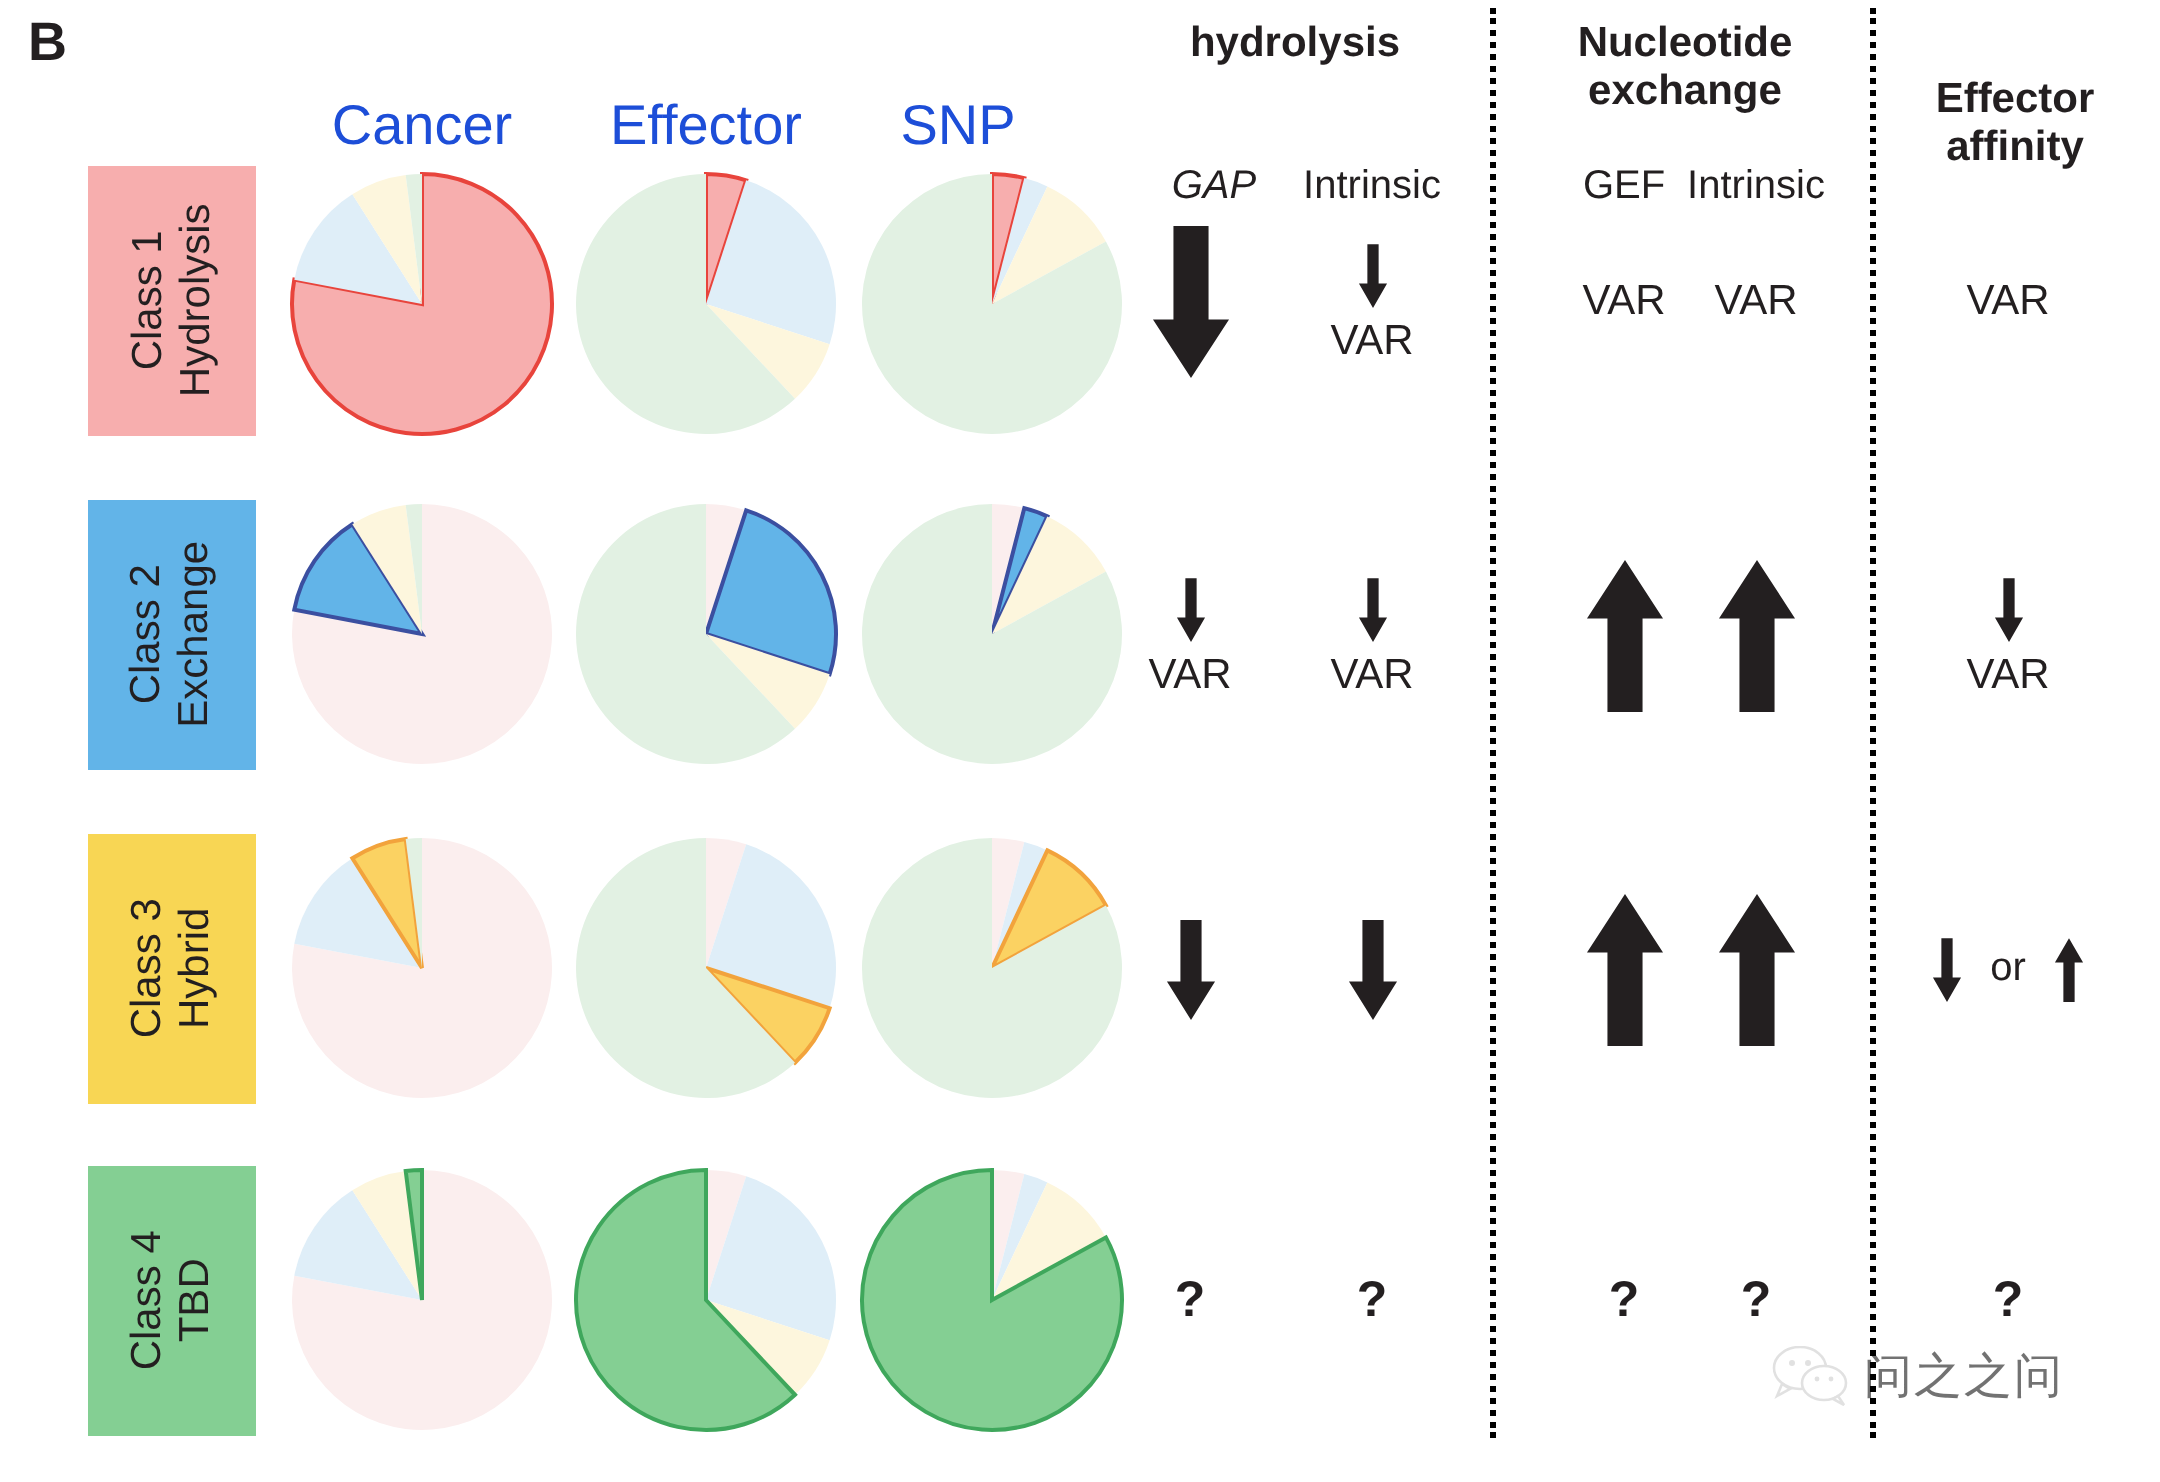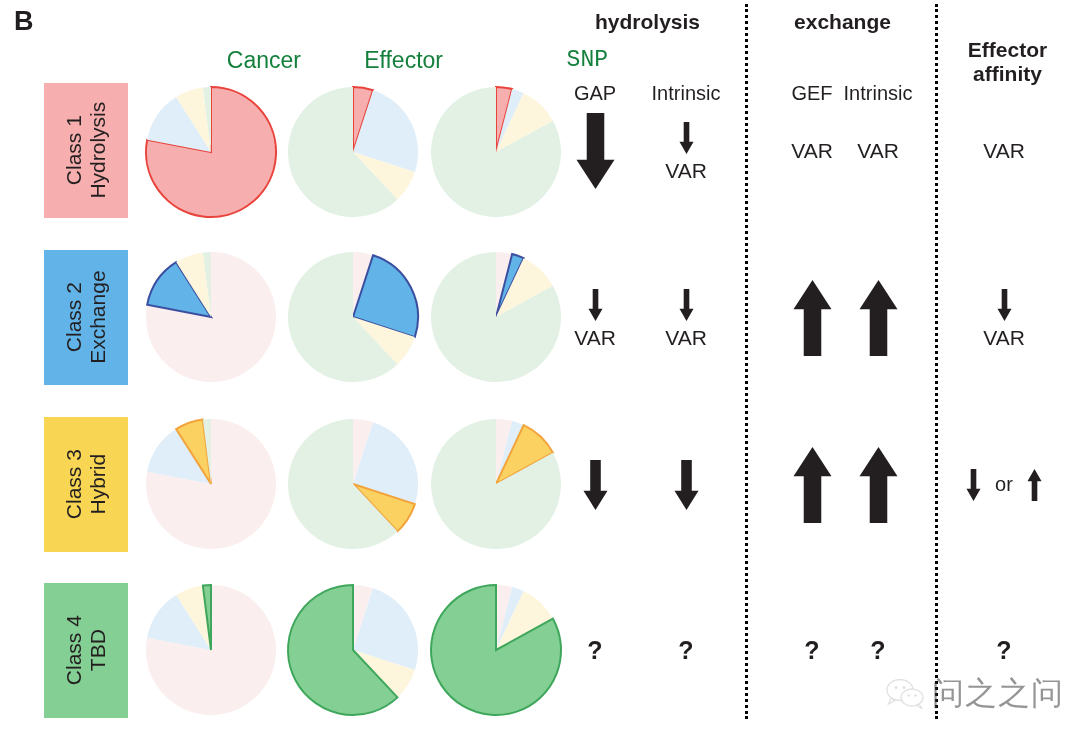--- a/index.html
+++ b/index.html
@@ -8,21 +8,21 @@
     font-family:"Liberation Sans","DejaVu Sans",sans-serif;
     color:#231f20;
   }
   .panel-label{
     position:absolute;left:14px;top:6px;
     font-size:27px;font-weight:bold;letter-spacing:0;
   }
 
   
   .col-head{
-    position:absolute;text-align:right;font-size:23px;color:#15803d;
+    position:absolute;text-align:center;font-size:28px;color:#1d4ed8;
   }
   .grp-head{
     position:absolute;text-align:center;font-size:21px;font-weight:bold;
     line-height:1.12;
   }
   .sub-head{
     position:absolute;text-align:center;font-size:20px;
   }
 
   
@@ -55,41 +55,42 @@
   .arrow{display:block;}
   .row-inline{display:flex;align-items:center;gap:14px;}
   .or-txt{font-size:20px;color:#231f20;}
 
   
   .watermark{
     position:absolute;display:flex;align-items:center;gap:6px;
     opacity:.55;
   }
   .wm-text{
-    font-size:32px;color:#404040;letter-spacing:1px;
+    font-size:24px;color:#000000;letter-spacing:1px;
     font-family:"DejaVu Sans",sans-serif;
   }
 </style>
 </head>
 <body>
 
 <div class="panel-label">B</div>
 
 <div id="pie-headers">
     <div class="col-head" style="left: 121px; top: 47px; width: 180px;">Cancer</div>
     <div class="col-head" style="left: 263px; top: 47px; width: 180px;">Effector</div>
-    <div class="col-head" style="left: 428px; top: 47px; width: 180px; font-family: Liberation Mono, monospace;">SNP</div>
+    <div class="col-head" style="left: 389px; top: 47px; width: 180px;">SNP</div>
   </div>
 <div id="group-headers">
     <div class="grp-head" style="left: 550px; top: 10px; width: 195px;">
       <div>hydrolysis</div>
     </div>
-    <div class="sub-head" style="left: 525px; top: 82px; width: 140px;">GAP</div>
+    <div class="sub-head" style="left: 537px; top: 82px; width: 140px; font-style: italic;">GAP</div>
     <div class="sub-head" style="left: 616px; top: 82px; width: 140px;">Intrinsic</div>
     <div class="grp-head" style="left: 755px; top: 10px; width: 175px;">
+      <div>Nucleotide</div>
       <div>exchange</div>
     </div>
     <div class="sub-head" style="left: 742px; top: 82px; width: 140px;">GEF</div>
     <div class="sub-head" style="left: 808px; top: 82px; width: 140px;">Intrinsic</div>
     <div class="grp-head" style="left: 940px; top: 10px; width: 135px; margin-top: 28px;">
       <div>Effector</div>
       <div>affinity</div>
     </div>
   </div>
 

